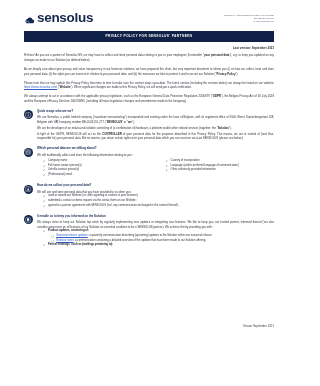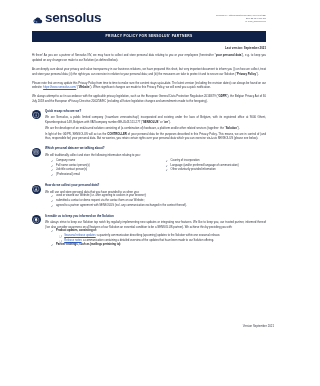--- a/index.html
+++ b/index.html
@@ -4,21 +4,21 @@
 <style>
   * { box-sizing: border-box; }
   html, body { margin:0; padding:0; }
   body {
     width:298px; height:386px;
     background:#ffffff;
     font-family:"Liberation Sans", sans-serif;
     color:#2a2a33;
     overflow:hidden;
   }
-  .page { position:relative; width:298px; height:386px; padding:0 32px; }
+  .page { position:relative; width:298px; height:386px; padding:0 24px; }
 
   
   .hdr { display:flex; align-items:flex-start; justify-content:space-between;
          padding-top:11px; }
   .brand { display:flex; align-items:center; gap:2px; }
   .brand-mark { width:11px; height:11px; flex:0 0 auto; }
   .brand-text { font-size:13.5px; font-weight:700; color:#15264e;
                 letter-spacing:-0.3px; line-height:1; }
   .contact { text-align:right; font-size:1.95px; line-height:1.55;
              color:#5a6275; padding-top:3px; letter-spacing:0.01px;

